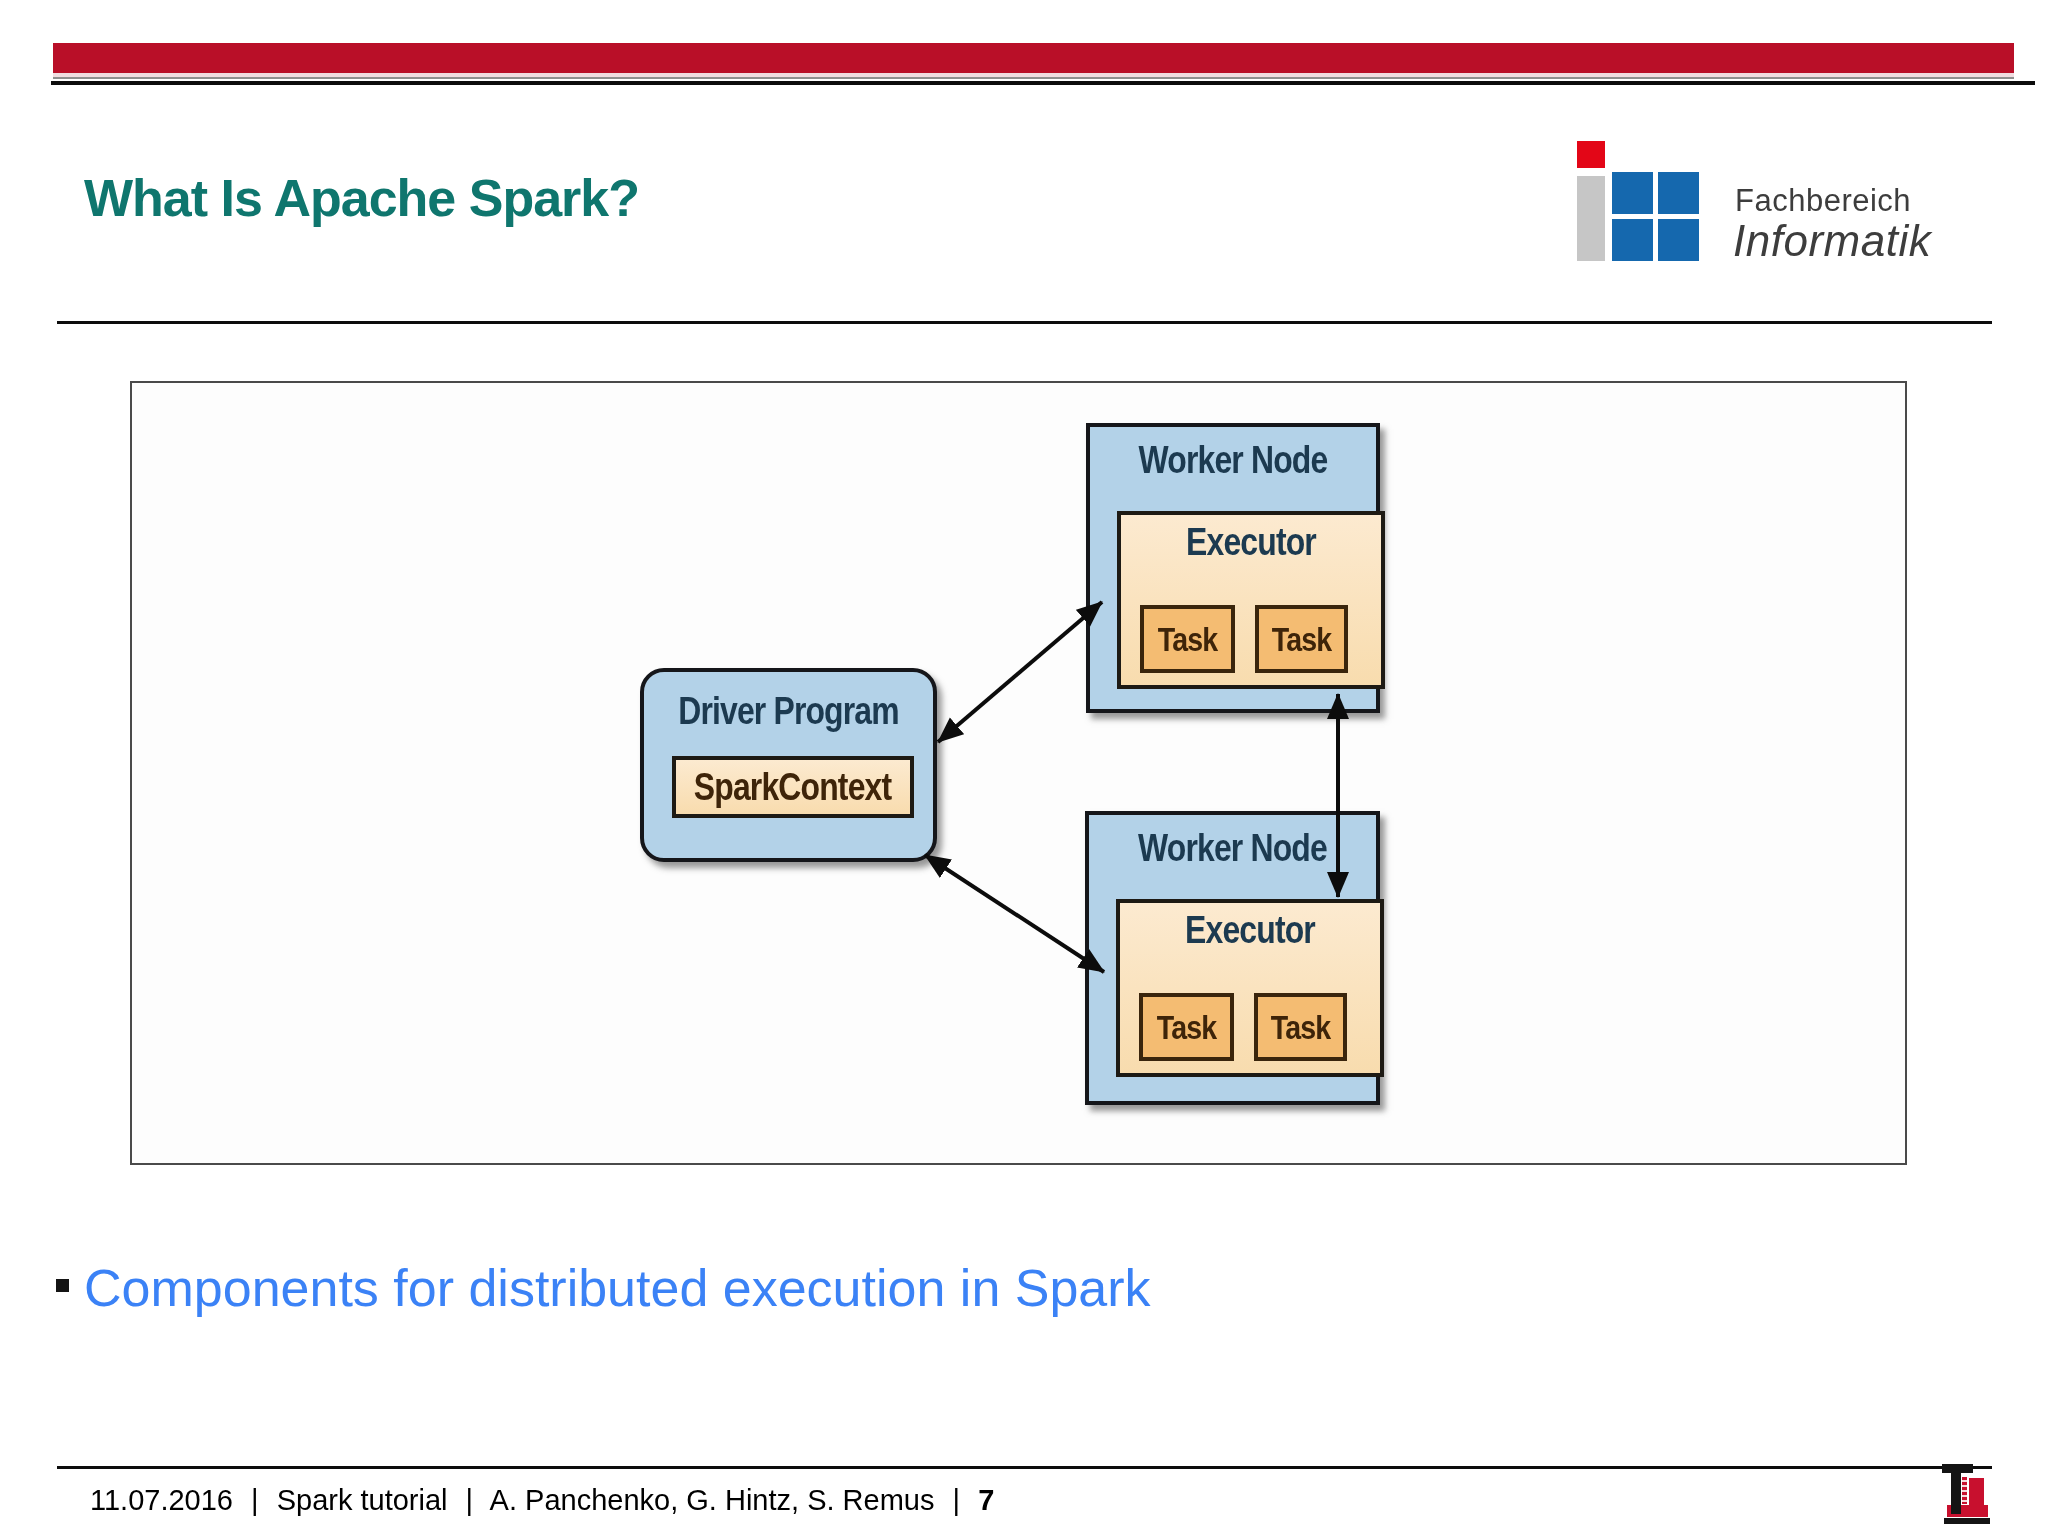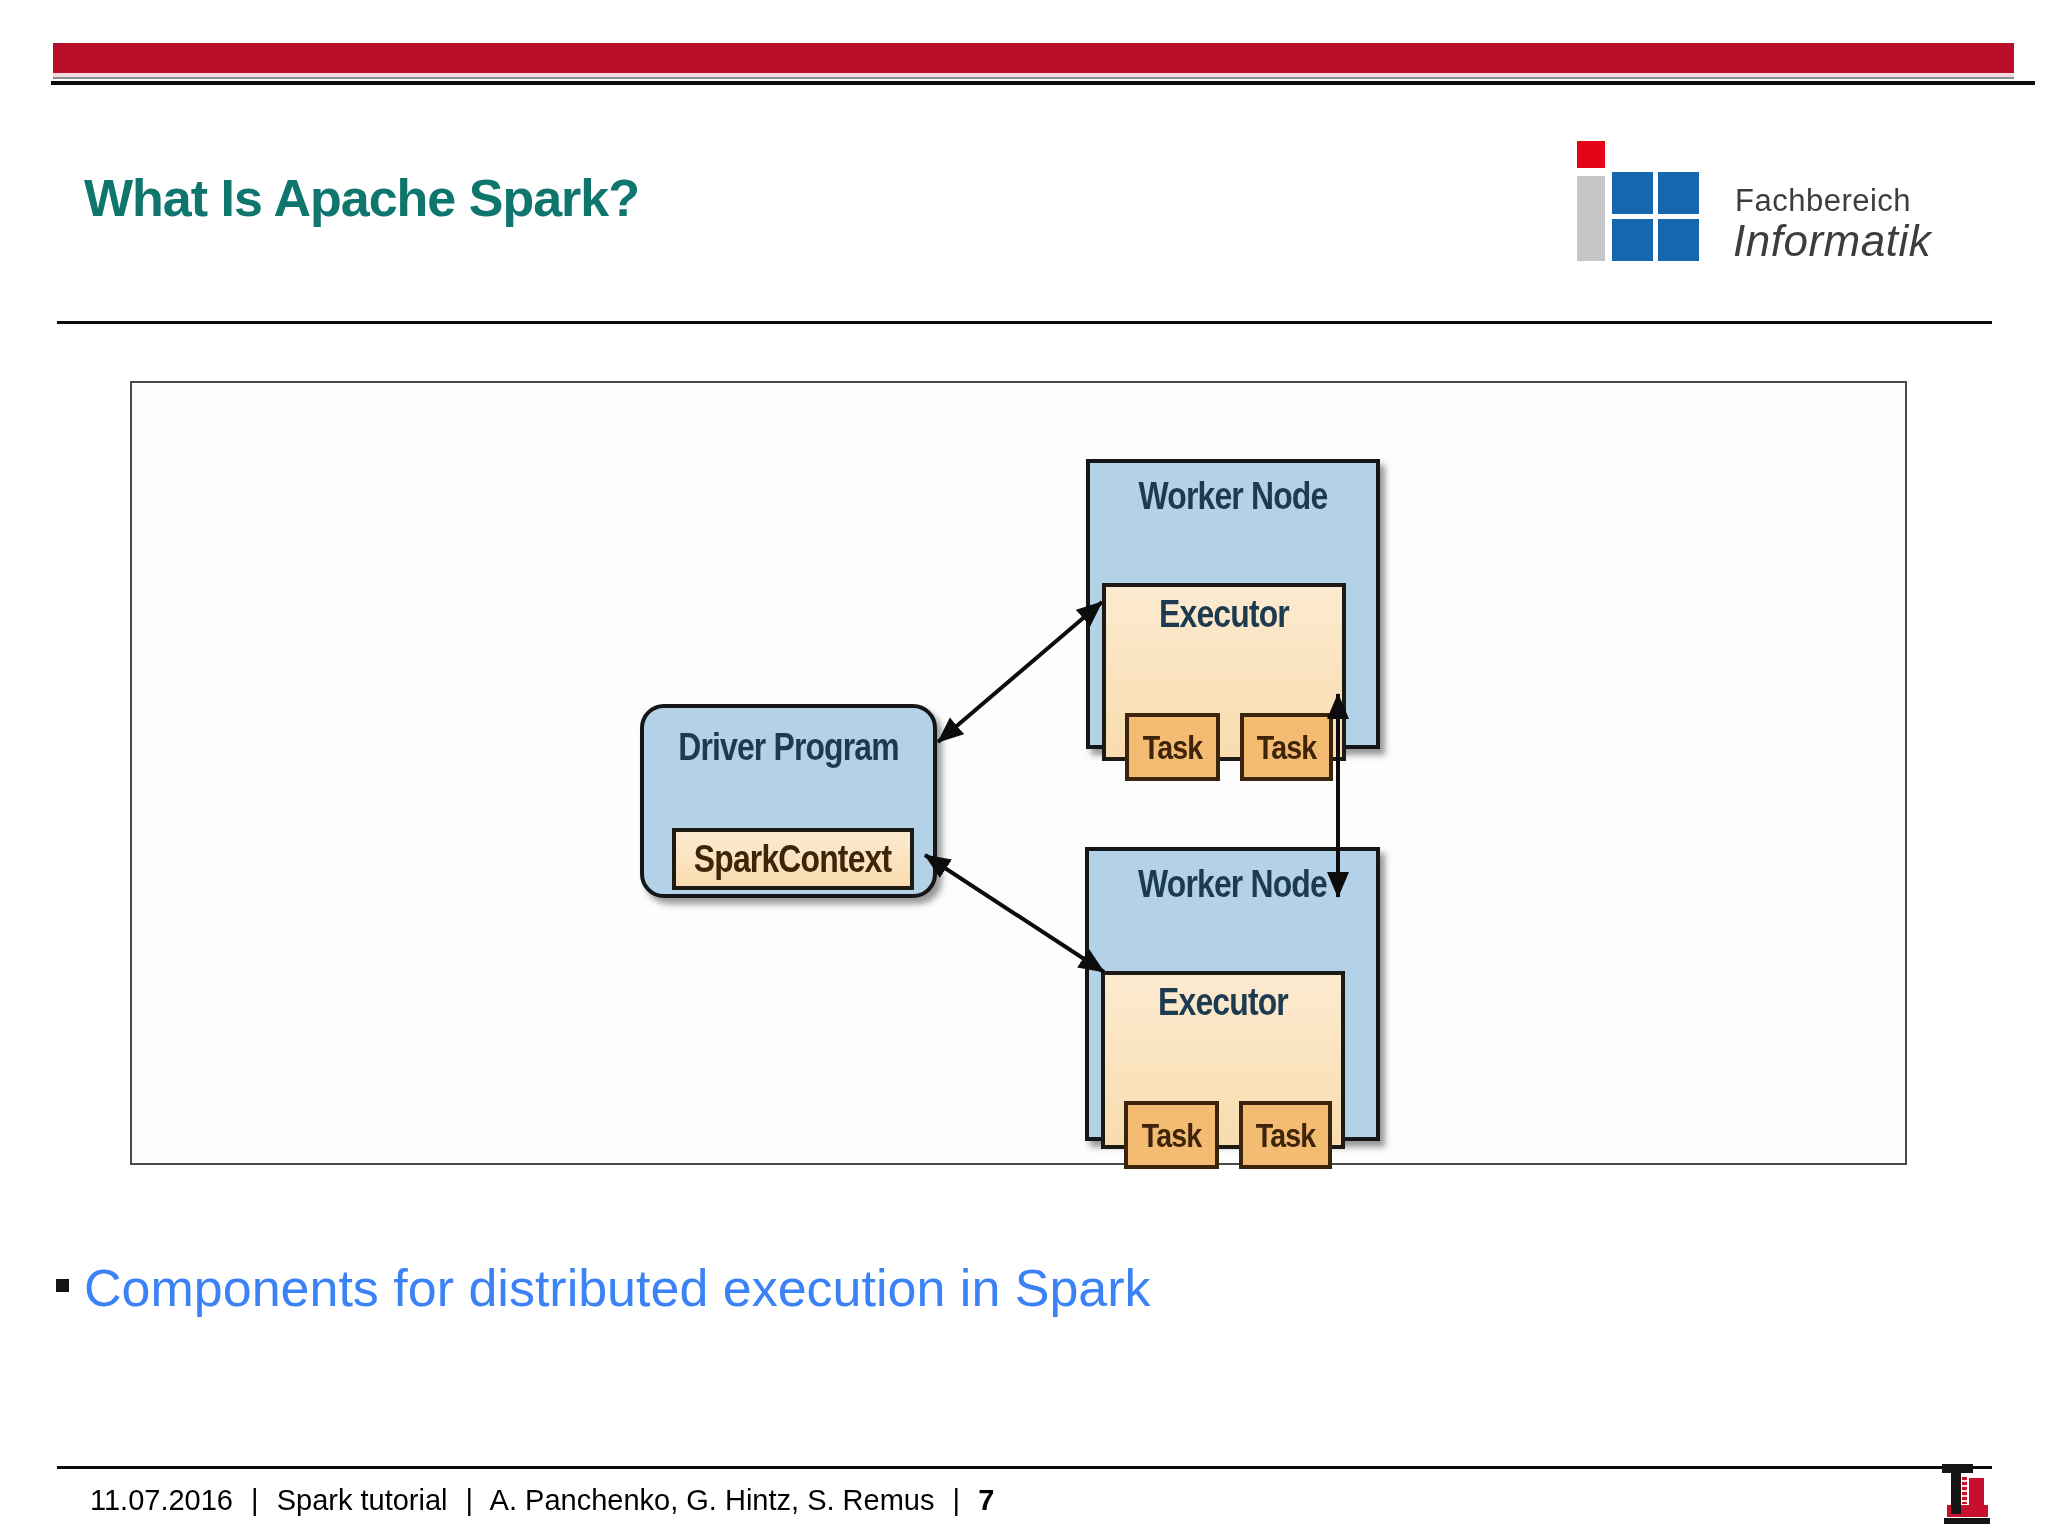--- a/index.html
+++ b/index.html
@@ -31,21 +31,21 @@
   .lg-b3{left:1612px;top:219px;}
   .lg-b4{left:1658px;top:219px;}
   .lg-t1{left:1735px;top:183px;font-size:31px;color:#3d3d3d;letter-spacing:.5px;}
   .lg-t2{left:1733px;top:216px;font-size:44px;color:#3d3d3d;letter-spacing:.5px;font-style:italic;}
 
   
   .dg-wrap{
     left:130px;top:381px;width:1777px;height:784px;
     border:2px solid #4a4a4a;background:#fdfdfd;box-sizing:border-box;
   }
-  .node{position:absolute;box-sizing:border-box;margin-top:36px;}
+  .node{position:absolute;box-sizing:border-box;}
   .blue-box{
     background:#b3d2e8;border:4px solid #15161a;
     box-shadow:5px 6px 6px rgba(70,70,70,.55);
   }
   .peach-box{
     background:linear-gradient(#fcead0,#f8dcae);border:4px solid #1d1a14;
   }
   .task-box{
     background:#f4bc72;border:4px solid #3a250c;
     display:flex;align-items:center;justify-content:center;
@@ -56,21 +56,21 @@
   }
   .navy{color:#1c3a50;}
   .brown{color:#3e2409;}
   .node-title{display:block;text-align:center;font-size:38px;margin-top:12px;}
   .exec-title{display:block;text-align:center;font-size:38px;margin-top:6px;}
   .task-label{font-size:34px;}
   .ctx-label{font-size:38px;}
   .worker1{left:954px;top:40px;width:294px;height:290px;}
   .worker2{left:953px;top:428px;width:295px;height:294px;}
   .driver{left:508px;top:285px;width:297px;height:194px;border-radius:24px;}
-  .exec{left:12px;top:84px;width:244px;height:178px;}
+  .exec{left:27px;top:84px;width:268px;height:178px;}
   .task-a{left:19px;top:90px;width:95px;height:68px;}
   .task-b{left:134px;top:90px;width:93px;height:68px;}
   .driver-title{display:block;text-align:center;font-size:38px;margin-top:18px;}
   .ctx{left:28px;top:84px;width:242px;height:62px;display:flex;align-items:center;justify-content:center;}
   .arrow-svg{position:absolute;left:0;top:0;width:1773px;height:780px;}
 
   
   .bullet-marker{left:56px;top:1279px;width:13px;height:13px;background:#141414;}
   .bullet-text{left:84px;top:1258px;font-size:52px;color:#3b82f6;white-space:nowrap;}
 

